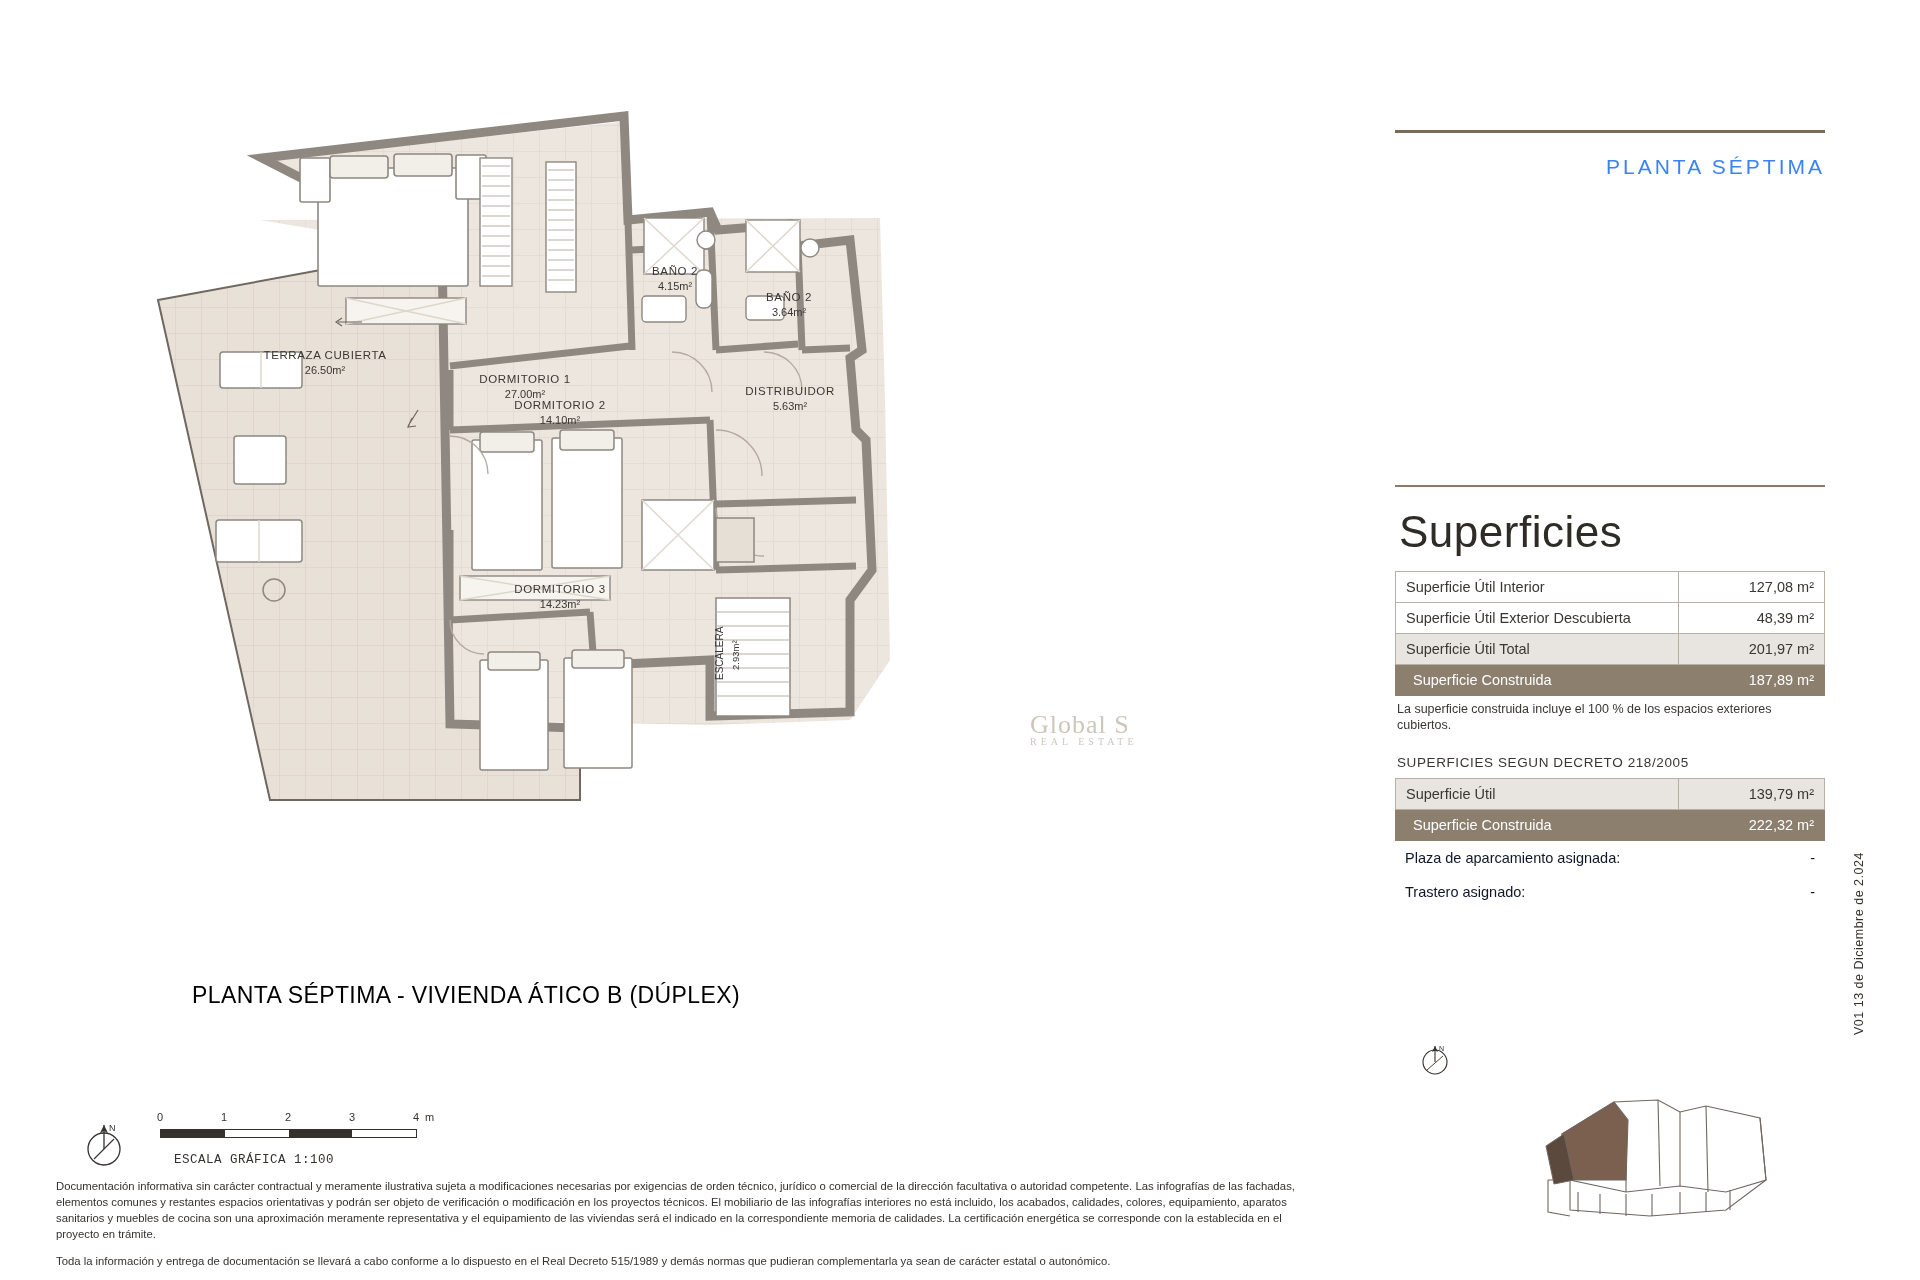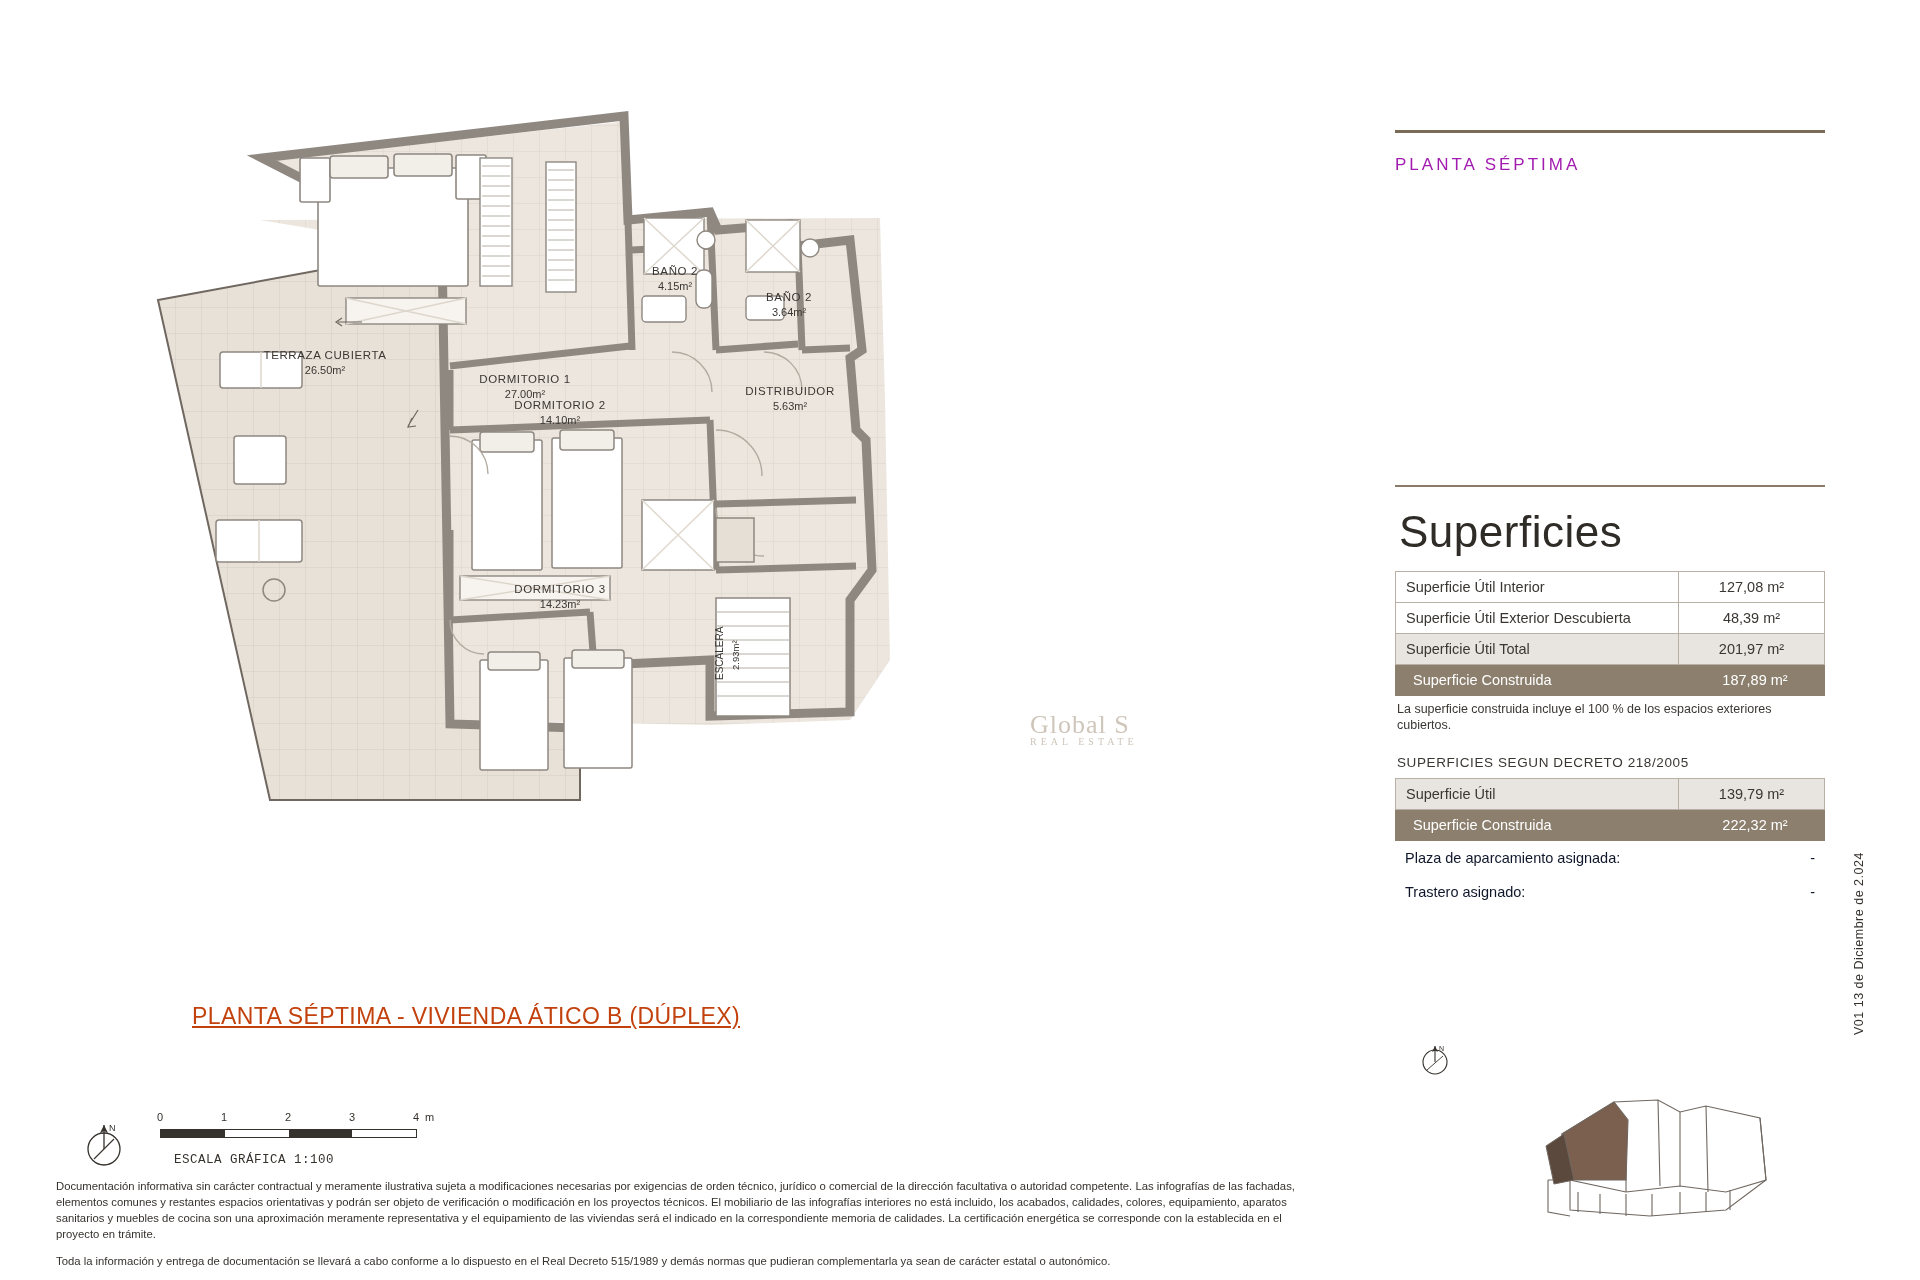--- a/index.html
+++ b/index.html
@@ -11,50 +11,49 @@
     position:relative;
     overflow:hidden;
   }
   .sheet{position:absolute;left:0;top:0;width:1920px;height:1280px;}
 
   
   .right-panel{position:absolute;left:1395px;top:130px;width:430px;}
   .rule{height:3px;background:#7a6a58;width:100%;}
   .rule.thin{height:2px;background:#8a7b68;}
   .panel-title{
-    text-align:left;font-size:17px;letter-spacing:3px;color:#a21caf;
+    text-align:right;font-size:21px;letter-spacing:3px;color:#3b82f6;
     padding:22px 0 18px 0;font-weight:400;
   }
   .superficies-h{
     font-size:44px;color:#2f2b27;font-weight:400;padding:20px 0 14px 4px;
     letter-spacing:0.5px;
   }
   table.sup{border-collapse:collapse;width:100%;font-size:14.5px;}
   table.sup td{
     border:1px solid #b9b0a5;padding:7px 10px;color:#3a3632;
   }
-  table.sup td.val{text-align:center;white-space:nowrap;width:118px;}
+  table.sup td.val{text-align:right;white-space:nowrap;width:118px;}
   tr.hl td{background:#e8e4df;}
   tr.dk td{background:#8c7f6e;color:#ffffff;border-color:#8c7f6e;padding-left:17px;}
   .note{
     font-size:12.5px;line-height:1.25;color:#3a3632;padding:6px 2px 0 2px;
   }
   .sub-h{
     font-size:13.5px;letter-spacing:0.6px;color:#3a3632;padding:22px 2px 8px 2px;
   }
   .kv{
     display:flex;justify-content:space-between;font-size:14.5px;
     padding:9px 10px 9px 10px;color:#0f172a;
   }
 
   
   .plan-title{
-    position:absolute;left:192px;top:1003px;font-size:23px;color:#c2410c;
+    position:absolute;left:192px;top:982px;font-size:23px;color:#000000;
     letter-spacing:0.4px;
-    text-decoration:underline;
   }
   .disclaimer{
     position:absolute;left:56px;top:1178px;width:1270px;font-size:11.3px;
     line-height:1.42;color:#35312d;
   }
   .disclaimer p{margin:0 0 11px 0;}
 
   
   .scalewrap{position:absolute;left:80px;top:1093px;width:420px;height:70px;}
   .scale-ticks{position:absolute;left:80px;top:18px;font-size:11px;color:#35312d;}

